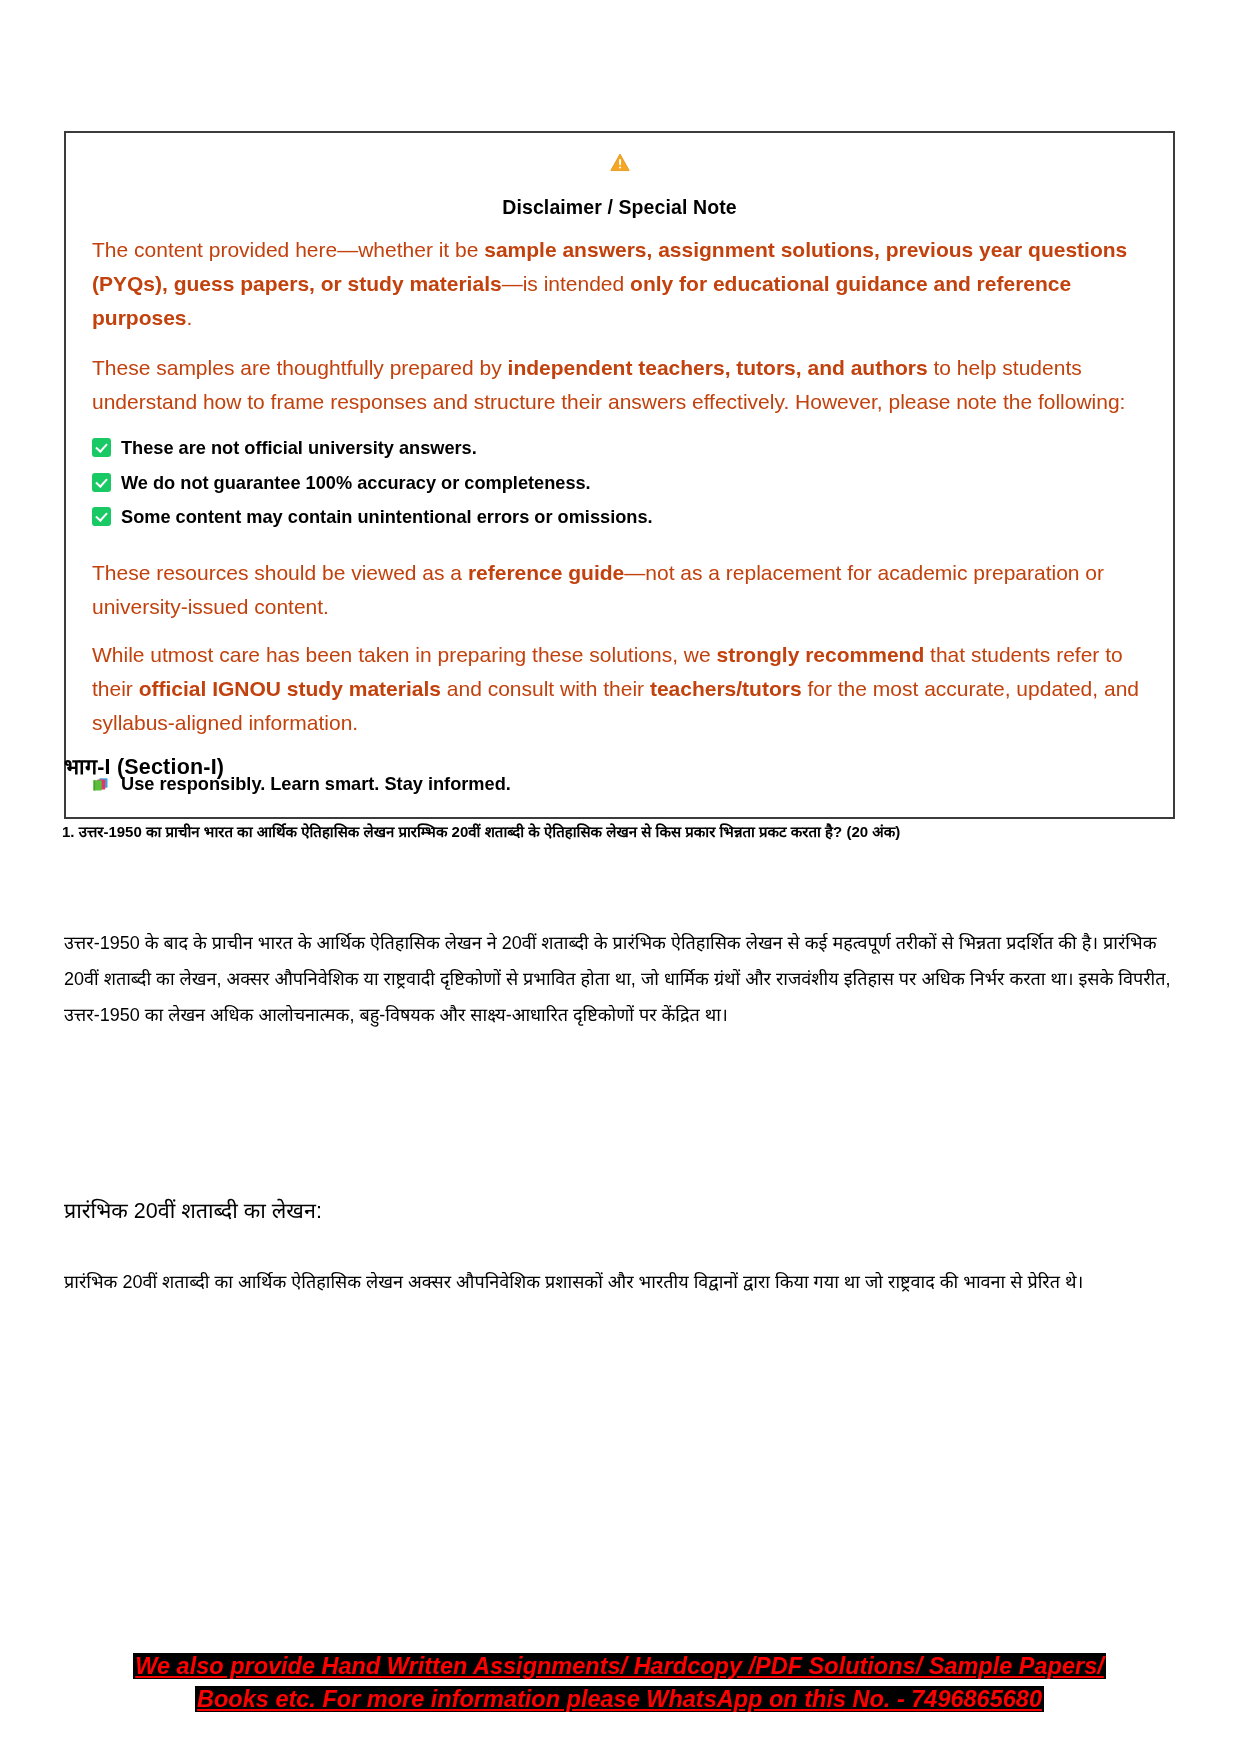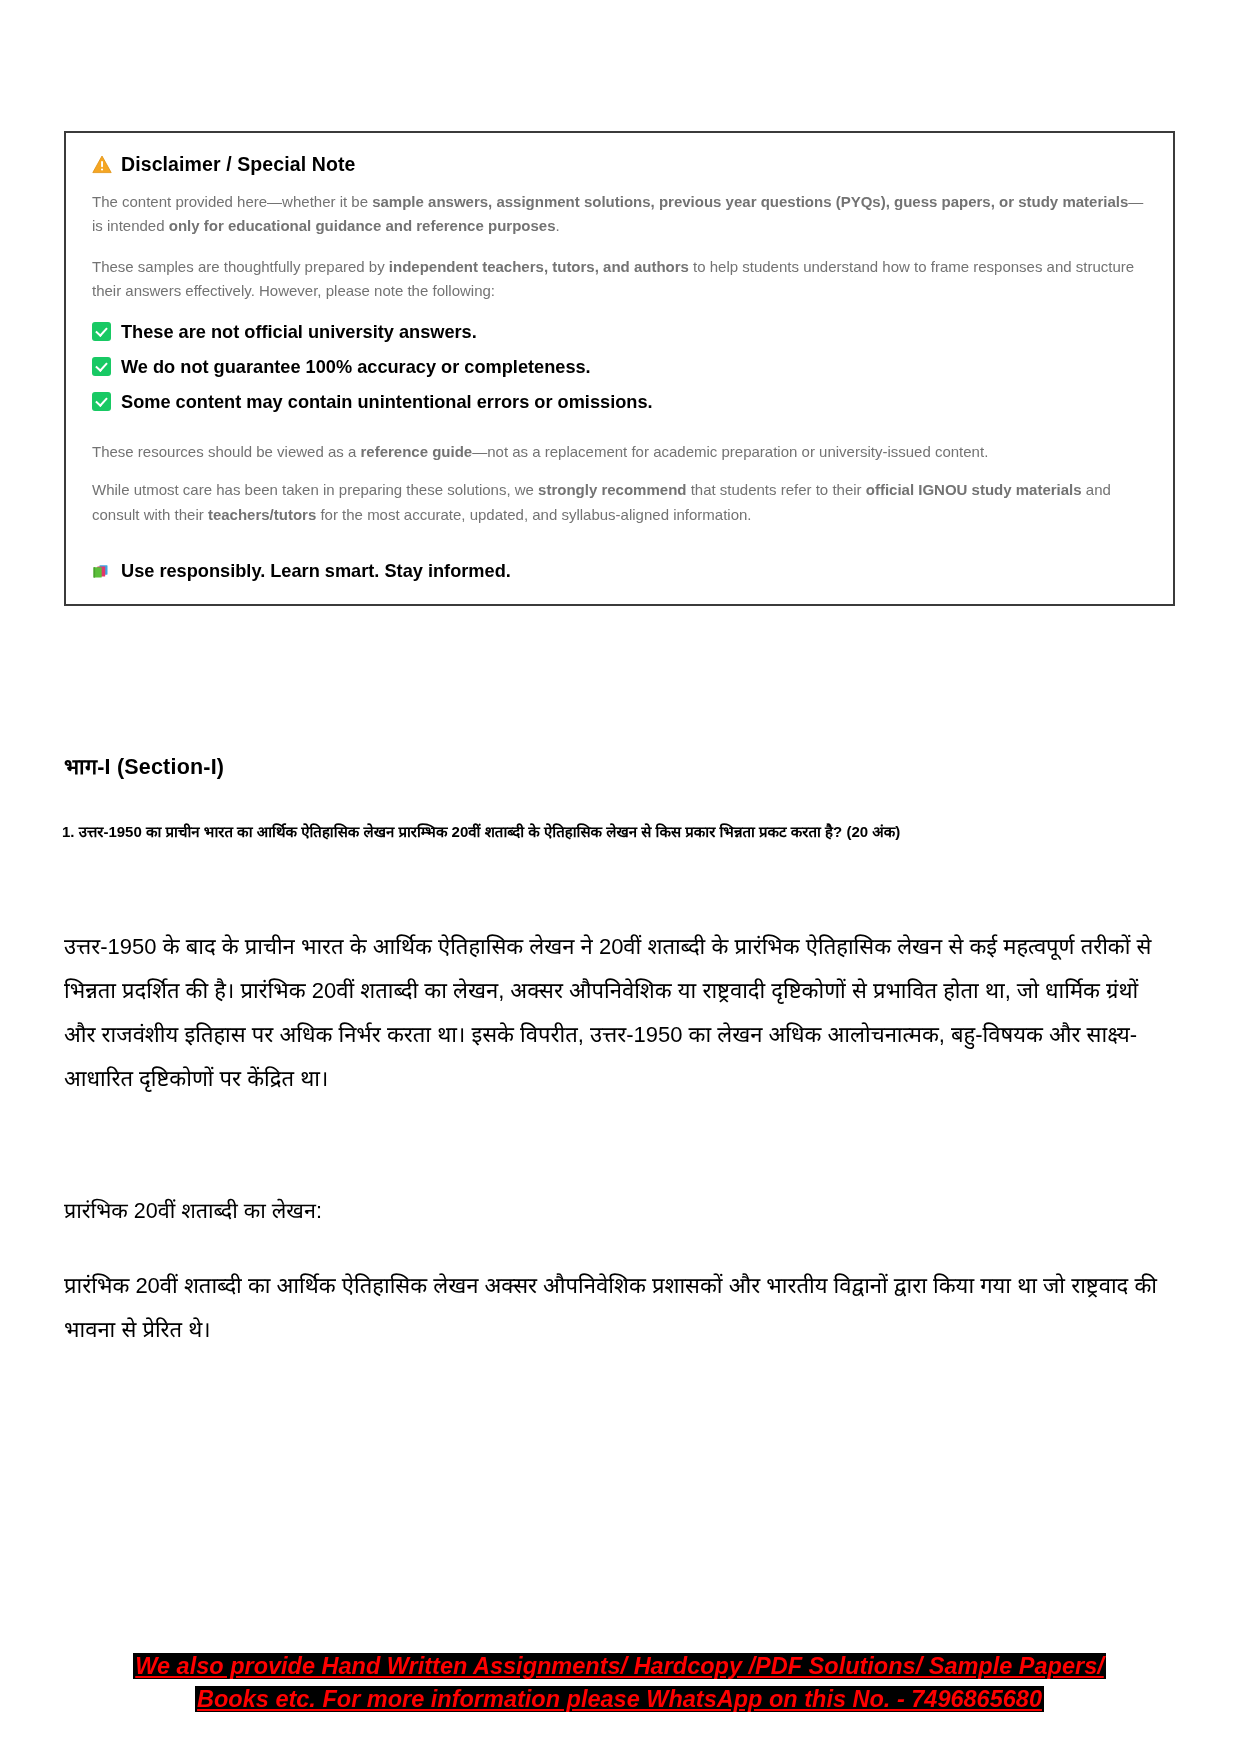--- a/index.html
+++ b/index.html
@@ -28,40 +28,41 @@
     top: 131px;
     width: 1111px;
     box-sizing: border-box;
     border: 2px solid #3b3b3b;
     background: #ffffff;
     padding: 18px 26px 22px 26px;
   }
   .disc-title {
     display: flex;
     align-items: center;
-    gap: 9px;
+    gap: 24px;
     font-size: 19.5px;
     font-weight: bold;
     letter-spacing: 0.1px;
     margin: 2px 0 14px 0;
+    flex-direction: column;
   }
   .warn-icon {
     display: inline-block;
     width: 20px;
     height: 19px;
     position: relative;
     flex: 0 0 auto;
   }
   .warn-icon svg { display: block; }
 
   .disc-p {
-    font-size: 15px;
+    font-size: 21px;
     line-height: 1.62;
     margin: 0 0 16px 0;
-    color: #737373;
+    color: #c2410c;
   }
   .disc-p.tight { margin-bottom: 14px; }
   .disc-p b { font-weight: bold; }
 
   .check-list {
     margin: 0 0 24px 0;
     padding: 0;
     list-style: none;
   }
   .check-list li {
@@ -127,21 +128,21 @@
     font-size: 15px;
     font-weight: bold;
     line-height: 1.95;
   }
   .question .marks-paren { font-weight: bold; }
 
   .body-block {
     position: absolute;
     left: 64px;
     width: 1110px;
-    font-size: 22px;
+    font-size: 18px;
     line-height: 2.0;
   }
   #para1 { top: 925px; }
   #subhead1 { top: 1190px; font-size: 21.5px; line-height: 2.0; }
   #para2 { top: 1264px; }
 
   
   .bottom-banner {
     position: absolute;
     left: 64px;

